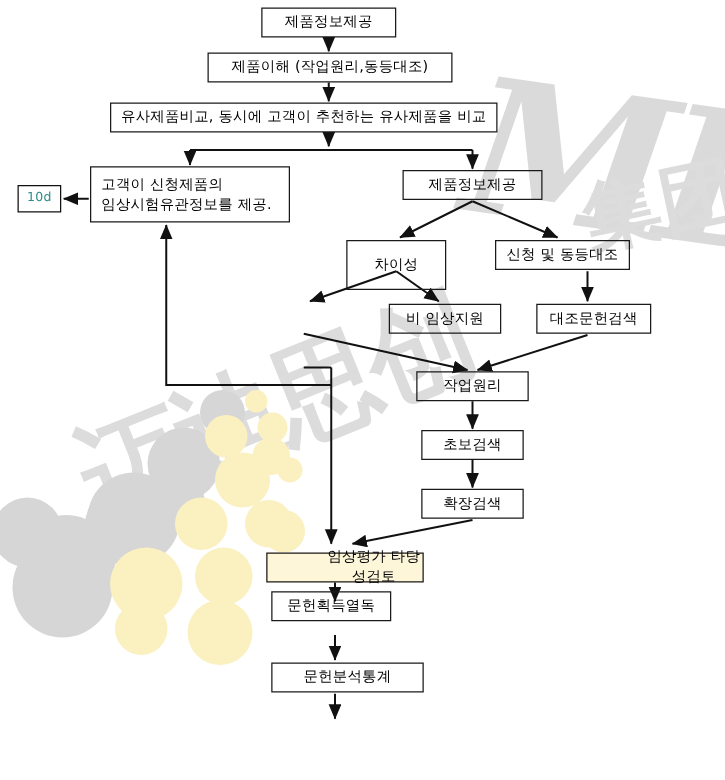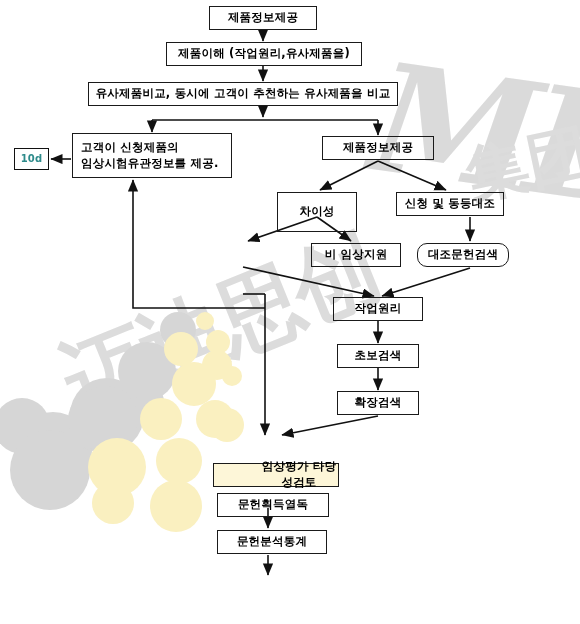--- a/index.html
+++ b/index.html
@@ -12,21 +12,21 @@
   .circ{position:absolute;border-radius:50%;}
   .wm-text{position:absolute;color:#d9d9d9;font-weight:bold;
            font-family:"DejaVu Serif","Liberation Serif",serif;
            white-space:nowrap;user-select:none;}
 
   
   #chart{position:absolute;inset:0;z-index:2;}
   .node{position:absolute;box-sizing:border-box;border:1.4px solid #1a1a1a;
         background:transparent;display:flex;align-items:center;
         justify-content:center;text-align:center;color:#000;
-        font-size:11.5px;line-height:1.35;font-weight:bold;
+        font-size:11.5px;line-height:1.35;font-weight:normal;
         font-family:"DejaVu Sans","Liberation Sans",sans-serif;
         letter-spacing:.2px;}
   .node.two-line{flex-direction:column;align-items:flex-start;padding-left:8px;}
   .node.two-line span{display:block;}
   .node.tag{border:1.6px solid #111;color:#2e8b8b;font-size:10px;}
   .node.highlight{background:#fdf6d8;}
   svg#links{position:absolute;inset:0;z-index:1;}
 </style>
 </head>
 <body>
@@ -123,21 +123,21 @@
     </g>
   </svg>
 
   <div id="chart">
 
     <div class="node" style="left:209px;top:6px;width:108px;height:24px;">
       <span>제품정보제공</span>
     </div>
 
     <div class="node" style="left:166px;top:42px;width:196px;height:24px;">
-      <span>제품이해 (작업원리,유사제품을)</span>
+      <span>제품이해 (작업원리,동등대조)</span>
     </div>
 
     <div class="node" style="left:88px;top:82px;width:310px;height:24px;">
       <span>유사제품비교, 동시에 고객이 추천하는 유사제품을 비교</span>
     </div>
 
     <div class="node two-line" style="left:72px;top:133px;width:160px;height:45px;">
       <span>고객이 신청제품의</span>
       <span>임상시험유관정보를 제공.</span>
     </div>
@@ -156,43 +156,43 @@
 
     <div class="node" style="left:396px;top:192px;width:108px;height:24px;align-items:center;">
       <span>신청 및 동등대조</span>
     </div>
 
 
     <div class="node" style="left:311px;top:243px;width:90px;height:24px;">
       <span>비 임상지원</span>
     </div>
 
-    <div class="node" style="left:417px;top:243px;width:92px;height:24px;border-radius:10px;">
+    <div class="node" style="left:429px;top:243px;width:92px;height:24px;">
       <span>대조문헌검색</span>
     </div>
 
     <div class="node" style="left:333px;top:297px;width:90px;height:24px;">
       <span>작업원리</span>
     </div>
 
     <div class="node" style="left:337px;top:344px;width:82px;height:24px;">
       <span>초보검색</span>
     </div>
 
     <div class="node" style="left:337px;top:391px;width:82px;height:24px;">
       <span>확장검색</span>
     </div>
 
-    <div class="node highlight" style="left:213px;top:463px;width:126px;height:24px;padding-left:46px;">
+    <div class="node highlight" style="left:213px;top:442px;width:126px;height:24px;padding-left:46px;">
       <span>임상평가 타당성검토</span>
     </div>
 
-    <div class="node" style="left:217px;top:493px;width:112px;height:24px;">
+    <div class="node" style="left:217px;top:473px;width:96px;height:24px;">
       <span>문헌획득열독</span>
     </div>
 
-    <div class="node" style="left:217px;top:530px;width:110px;height:24px;">
+    <div class="node" style="left:217px;top:530px;width:122px;height:24px;">
       <span>문헌분석통계</span>
     </div>
 
 
   </div>
 </div>
 
 </body></html>

